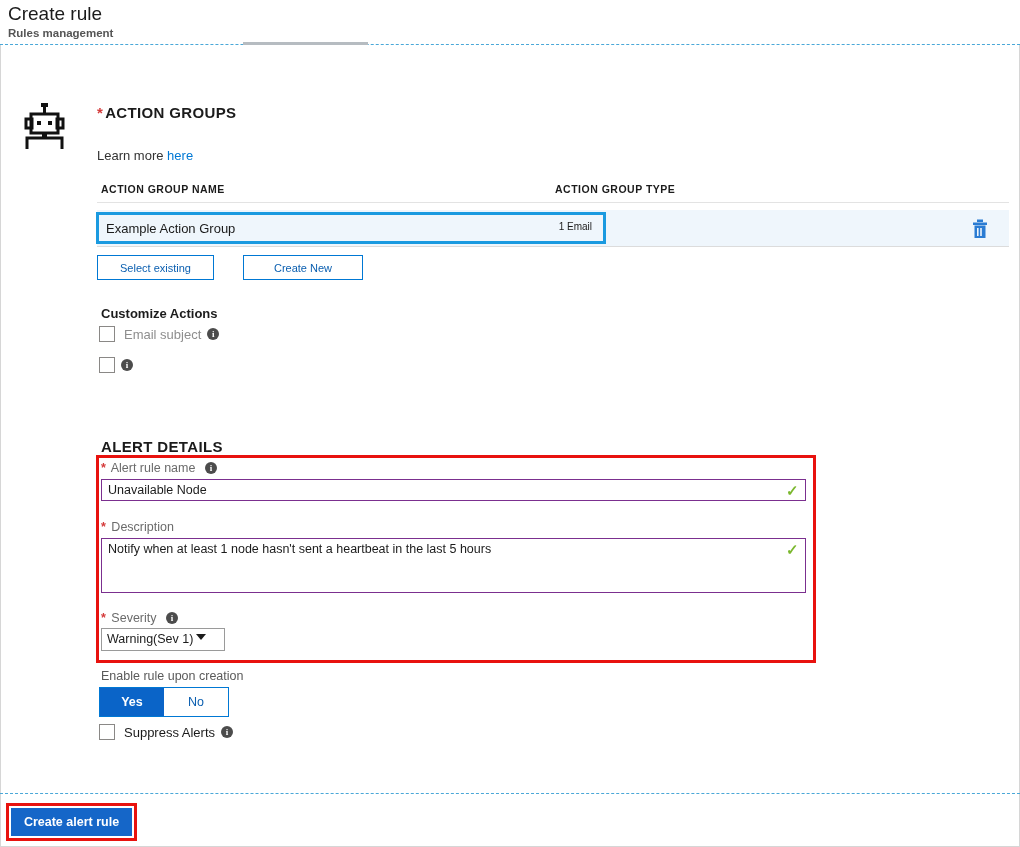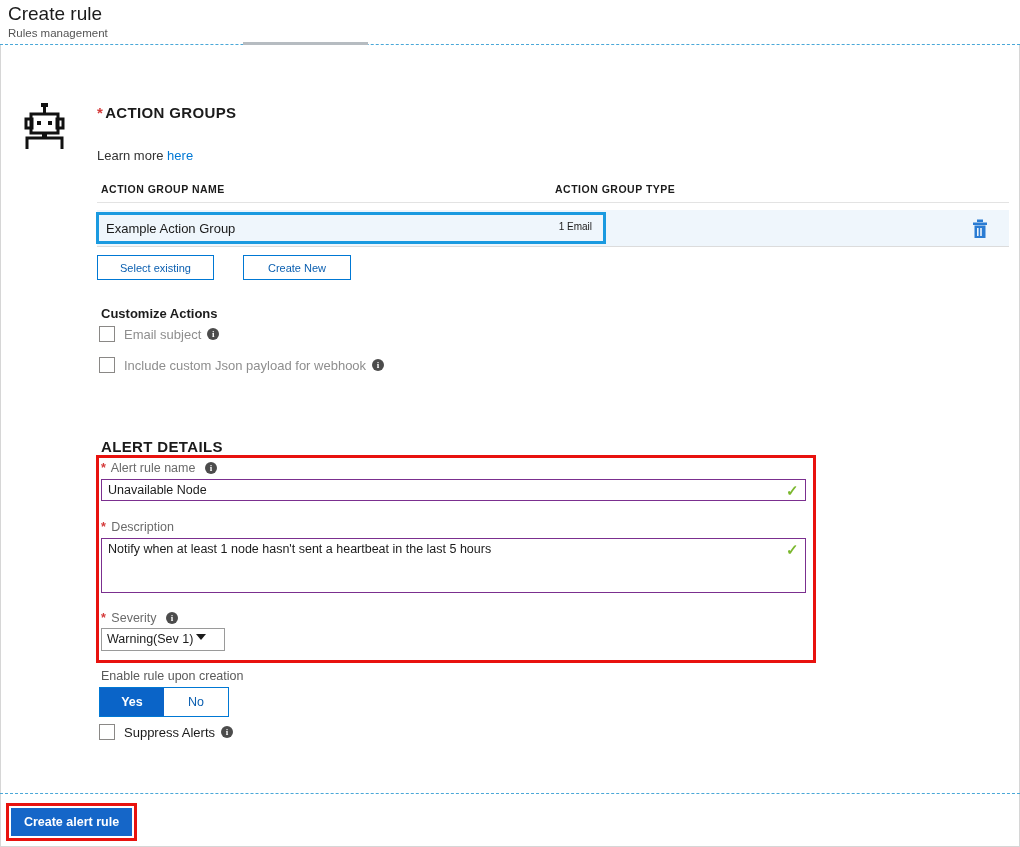--- a/index.html
+++ b/index.html
@@ -18,21 +18,21 @@
   .blade-header {
     position: absolute; left: 0; top: 0; width: 1020px; height: 44px;
     background: #fff;
   }
   .blade-title {
     position: absolute; left: 8px; top: 3px;
     font-size: 19px; font-weight: 400; color: #1b1b1b; letter-spacing: 0px;
   }
   .blade-subtitle {
     position: absolute; left: 8px; top: 27px;
-    font-size: 11.5px; color: #555; font-weight: 400;
+    font-size: 11.5px; color: #555; font-weight: 700;
   }
   .dashed-sep {
     position: absolute; left: 0; width: 1020px; height: 0;
     border-top: 1px dashed #4aa8d8;
   }
   #sep-top { top: 44px; }
   #sep-bottom { top: 793px; }
   .scroll-stub {
     position: absolute; left: 243px; top: 42px; width: 125px; height: 6px;
     background: #b6bcc1;
@@ -110,21 +110,21 @@
 
   
   .ghost-btn {
     position: absolute; height: 25px;
     border: 1px solid #0078d4; background: #fff;
     color: #0b5fb0; font-size: 11px;
     display: flex; align-items: center; justify-content: center;
     cursor: pointer; font-family: "Liberation Sans", sans-serif;
   }
   #btn-select-existing { left: 97px; top: 255px; width: 117px; }
-  #btn-create-new { left: 243px; top: 255px; width: 108px; }
+  #btn-create-new { left: 243px; top: 255px; width: 120px; }
 
   
   .sub-title {
     position: absolute; left: 101px; top: 306px;
     font-size: 13px; font-weight: 700; color: #1b1b1b;
   }
   .cbrow { position: absolute; left: 99px; display: flex; align-items: center; justify-content: space-between; }
   #cbrow-email { top: 326px; }
   #cbrow-json  { top: 357px; }
   #cbrow-suppress { top: 724px; }
@@ -281,21 +281,20 @@
   <div class="sub-title">Customize Actions</div>
 
   <div class="cbrow" id="cbrow-email">
     <span class="cbox"></span>
     <span class="cblabel">Email subject</span>
     <span class="info-i">i</span>
   </div>
 
   <div class="cbrow" id="cbrow-json">
     <span class="cbox"></span>
-    <span class="cblabel">Include custom Json payload for webhook</span>
     <span class="info-i">i</span>
   </div>
 
   <div class="section-title" id="alert-details-title">ALERT DETAILS</div>
 
   <div class="annot-box" id="annot-alert-details"></div>
 
   <div class="field-label" id="lbl-rule-name">
     <span class="req-star">*</span>
     <span>Alert rule name</span>

